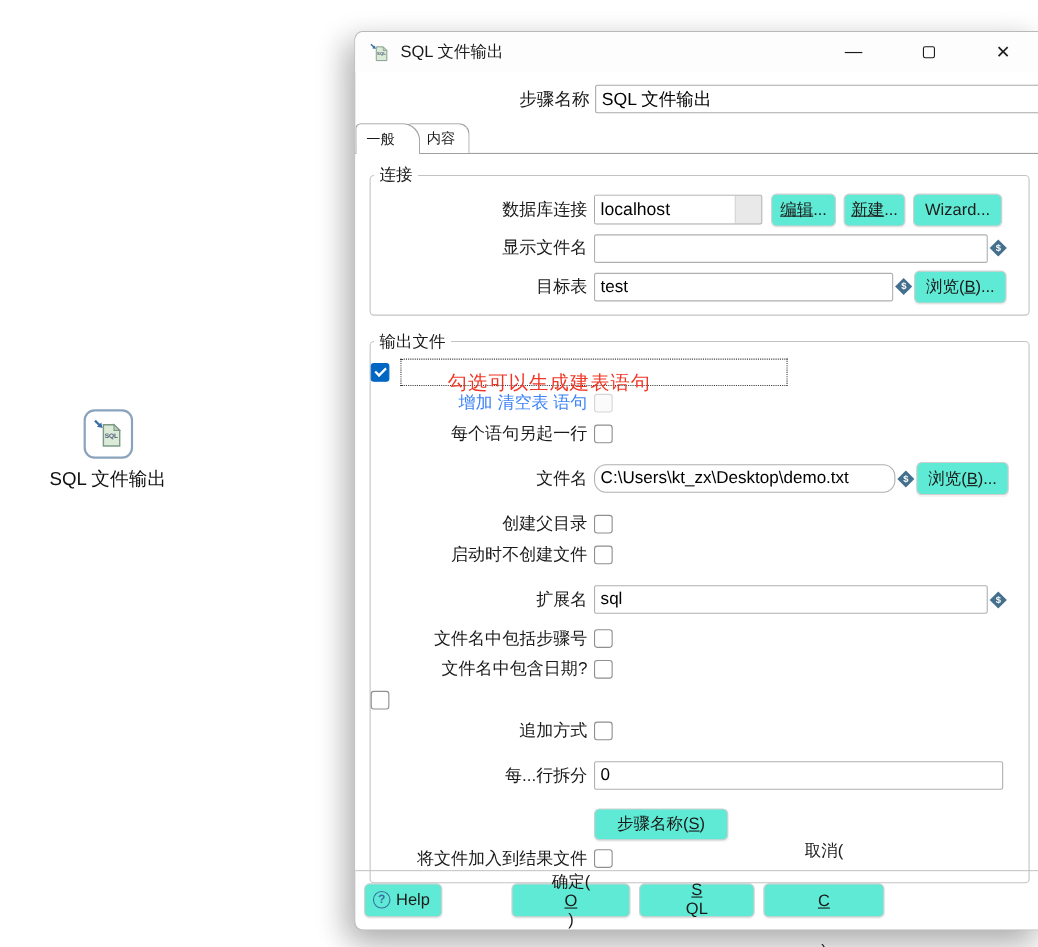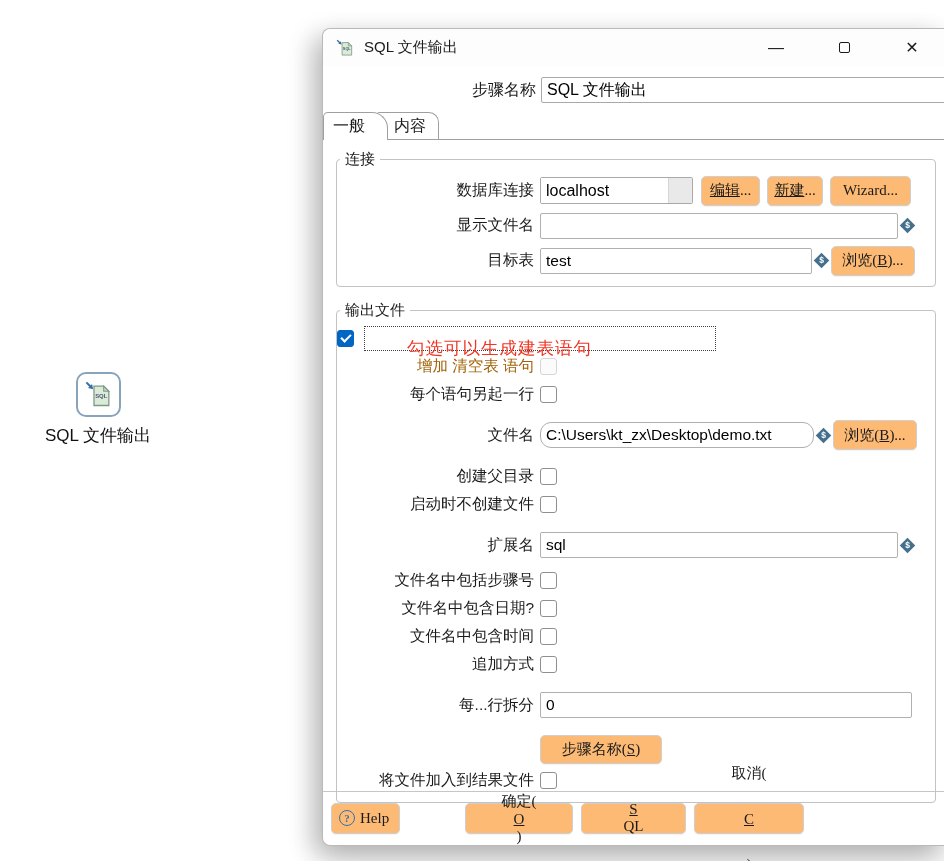--- a/index.html
+++ b/index.html
@@ -38,21 +38,21 @@
 
   
   .steprow { display:flex; align-items:center; margin-top:11px; }
   .steprow .lbl { width:218px; text-align:right; font-size:16px; padding-right:5px; white-space:nowrap; }
   .steprow input { flex:1; height:26px; border:1px solid #a9a9a9; border-radius:2px;
                    font-size:16px; padding:0 5px; font-family:inherit; margin-right:0; }
 
   
   .tabs { display:flex; margin-top:9px; position:relative; }
   .tab { height:27px; border:1px solid #9f9f9f; border-bottom:none; background:#fff;
-         display:flex; align-items:center; font-size:16px; cursor:default; }
+         display:flex; align-items:center; font-size:13px; cursor:default; }
   .tab.active { border-radius:5px 16px 0 0; padding:0 22px 0 9px; height:28px;
                 margin-bottom:-1px; position:relative; z-index:2; }
   .tab.inactive { border-radius:5px 10px 0 0; padding:0 12px 0 18px; margin-left:-13px;
                   position:relative; z-index:1; }
 
   
   .content { border-top:1px solid #9f9f9f; border-bottom:1px solid #c6c6c6;
              height:653px; padding-top:10px; position:relative; background:#fff; }
 
   fieldset.group { border:1px solid #c3c3c3; border-radius:4px;
@@ -63,39 +63,39 @@
   .frow .lbl { width:203px; text-align:right; font-size:15.5px; padding-right:6px; white-space:nowrap; }
   .conn .frow { height:35px; }
 
   .txt { height:26px; border:1px solid #b0b0b0; border-radius:2px;
          font-size:15.5px; padding:0 5px; font-family:inherit; }
 
   .combo { display:flex; width:153px; height:27px; border:1px solid #a9a9a9; border-radius:2px; background:#fff; }
   .combo input { border:none; outline:none; flex:1; min-width:0; font-size:16px; padding:0 5px; font-family:inherit; }
   .combo-btn { width:24px; background:#e9e9e9; border-left:1px solid #d6d6d6; }
 
-  .btn { border:1px solid #cfcfcf; background:#fdba74; border-radius:5px;
+  .btn { border:1px solid #cfcfcf; background:#5eead4; border-radius:5px;
          font-size:15px; height:30px; padding:0 10px; color:#1a1a1a;
          display:inline-flex; align-items:center; justify-content:center;
-         box-shadow:0 1px 1px rgba(0,0,0,.05); font-family:Liberation Serif, serif; cursor:default; white-space:nowrap; }
+         box-shadow:0 1px 1px rgba(0,0,0,.05); font-family:Liberation Sans, sans-serif; cursor:default; white-space:nowrap; }
   .btn .key { text-decoration:underline; }
 
   
   .vdiamond { width:11px; height:11px; background:var(--vicon,#44708e);
               transform:rotate(45deg); display:inline-flex; align-items:center;
               justify-content:center; flex:0 0 auto; }
   .vdiamond span { transform:rotate(-45deg); color:#fff; font-size:8.5px; font-weight:bold; line-height:1; }
 
   
   .cb { width:17px; height:17px; border:1px solid #8f8f8f; border-radius:3px;
         background:#fff; position:relative; flex:0 0 auto; cursor:default; }
   .cb.on { background:var(--accent,#0066c4); border-color:var(--accent,#0066c4); }
   .cb.on::after { content:""; position:absolute; left:3px; top:3.5px; width:8px; height:4px;
                   border-left:2px solid #fff; border-bottom:2px solid #fff; transform:rotate(-45deg); }
-  .row-disabled .lbl { color:#a16207; }
+  .row-disabled .lbl { color:#3b82f6; }
   .row-disabled .cb { border-color:#d6d6d6; background:#fbfbfb; }
 
   
   .focus-rect { position:relative; margin-left:10px; width:352px; height:25px;
                 border:1px dotted #3c3c3c; }
   .annotation { position:absolute; left:42px; bottom:-10px; font-size:17.5px;
                 color:var(--annotation,#f03a24); white-space:nowrap; letter-spacing:1px; }
 
   .gap8 { margin-left:8px; } .gap7 { margin-left:7px; } .gap4 { margin-left:4px; }
   .mt2 { margin-top:12px; } .mt6 { margin-top:6px; }
@@ -268,21 +268,20 @@
         <span class="lbl">文件名中包括步骤号</span>
         <span class="cb"></span>
       </div>
 
       <div class="frow">
         <span class="lbl">文件名中包含日期?</span>
         <span class="cb"></span>
       </div>
 
       <div class="frow">
-        <span class="lbl">文件名中包含时间</span>
         <span class="cb"></span>
       </div>
 
       <div class="frow">
         <span class="lbl">追加方式</span>
         <span class="cb"></span>
       </div>
 
       <div class="frow h30 mt2">
         <span class="lbl">每...行拆分</span>

